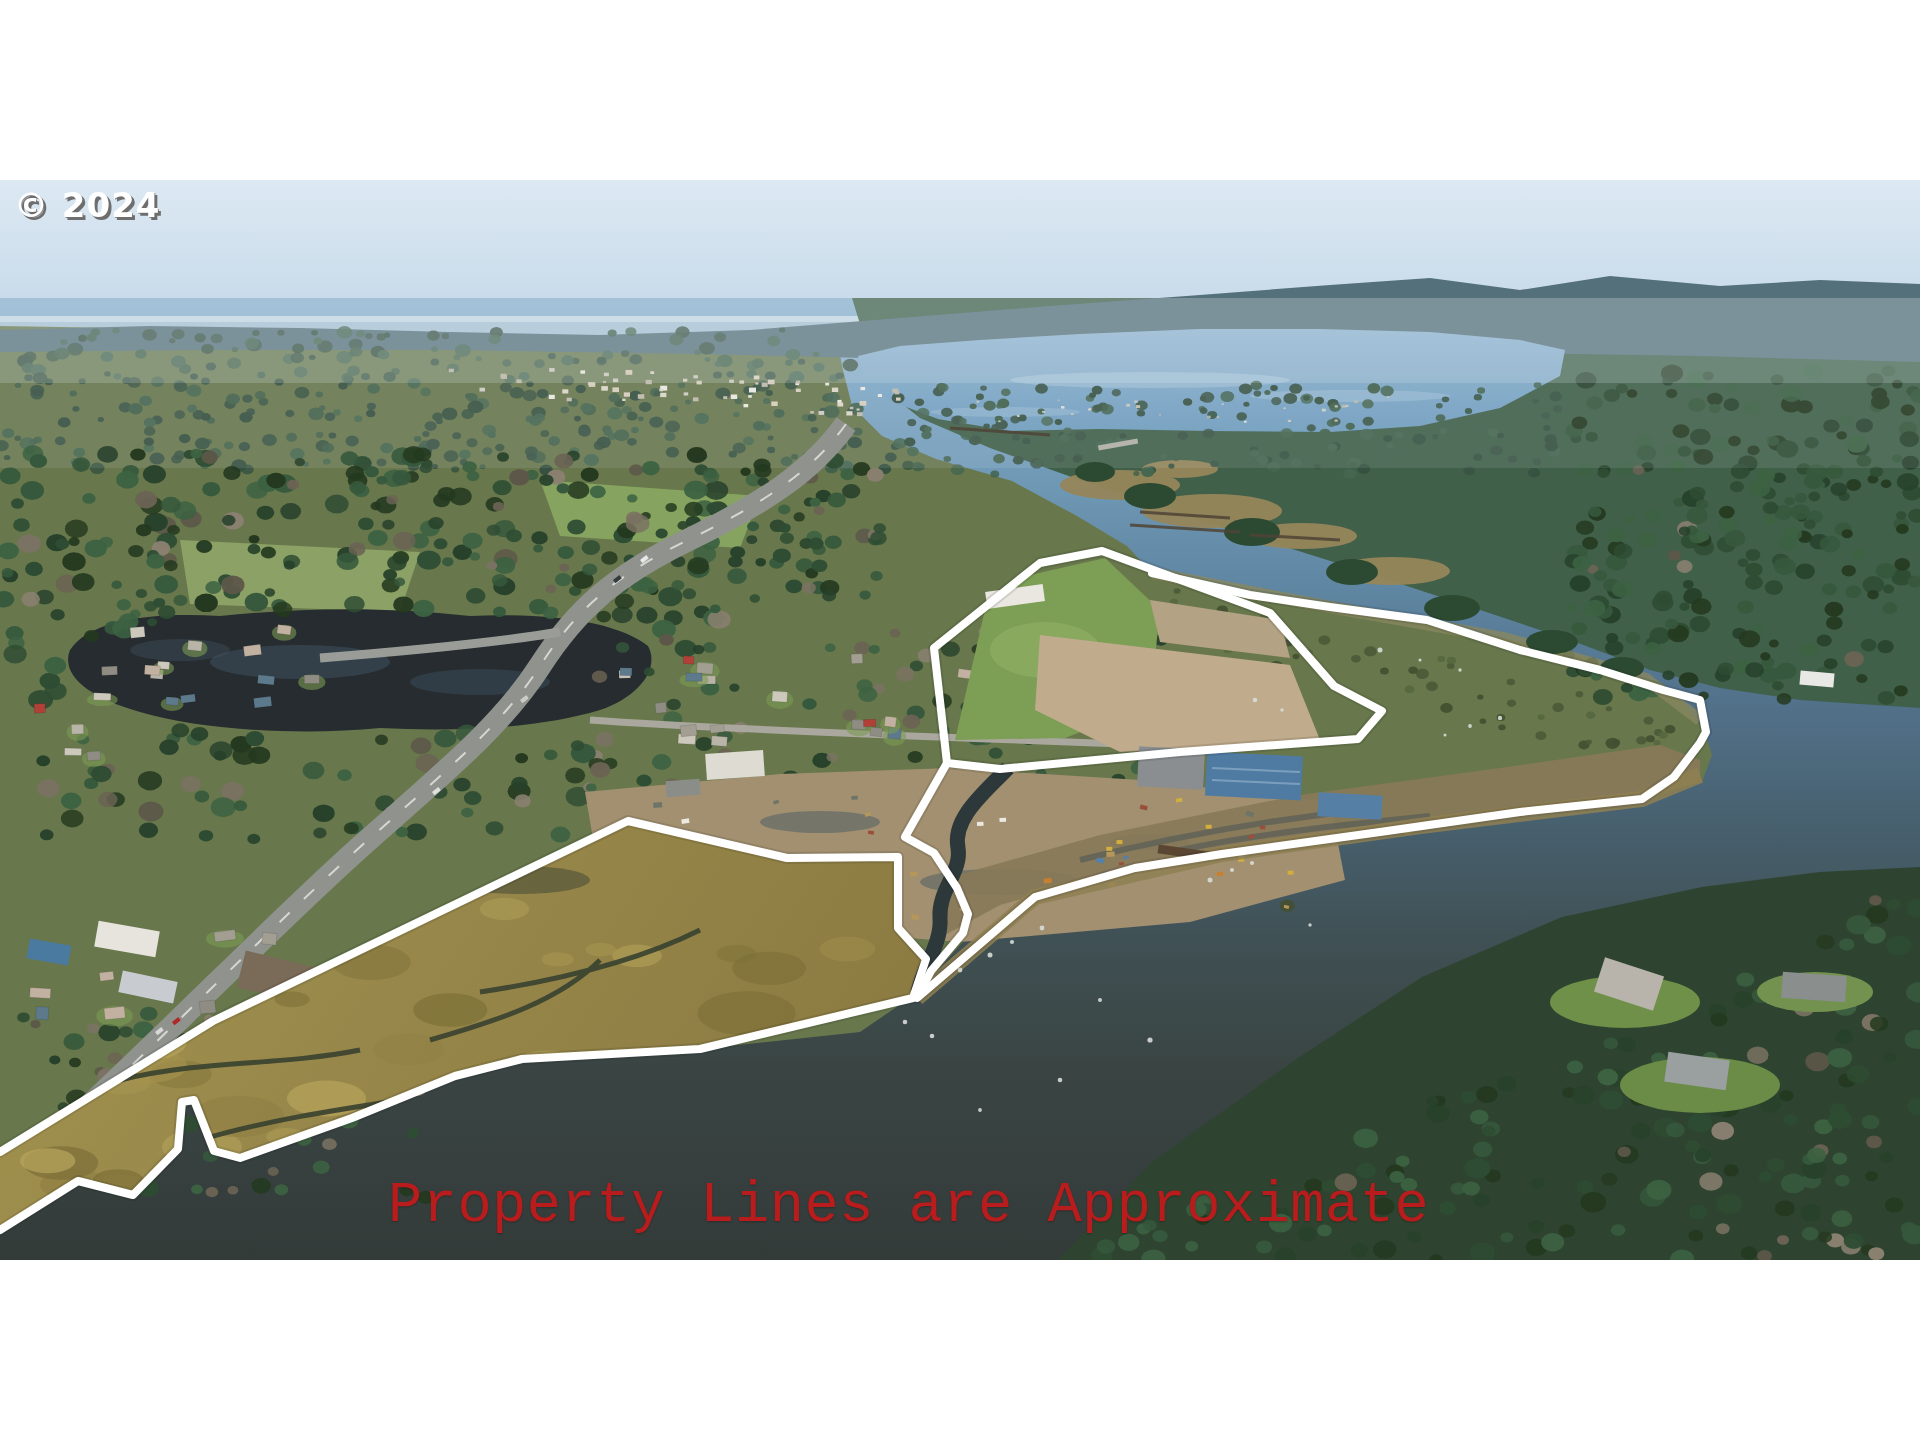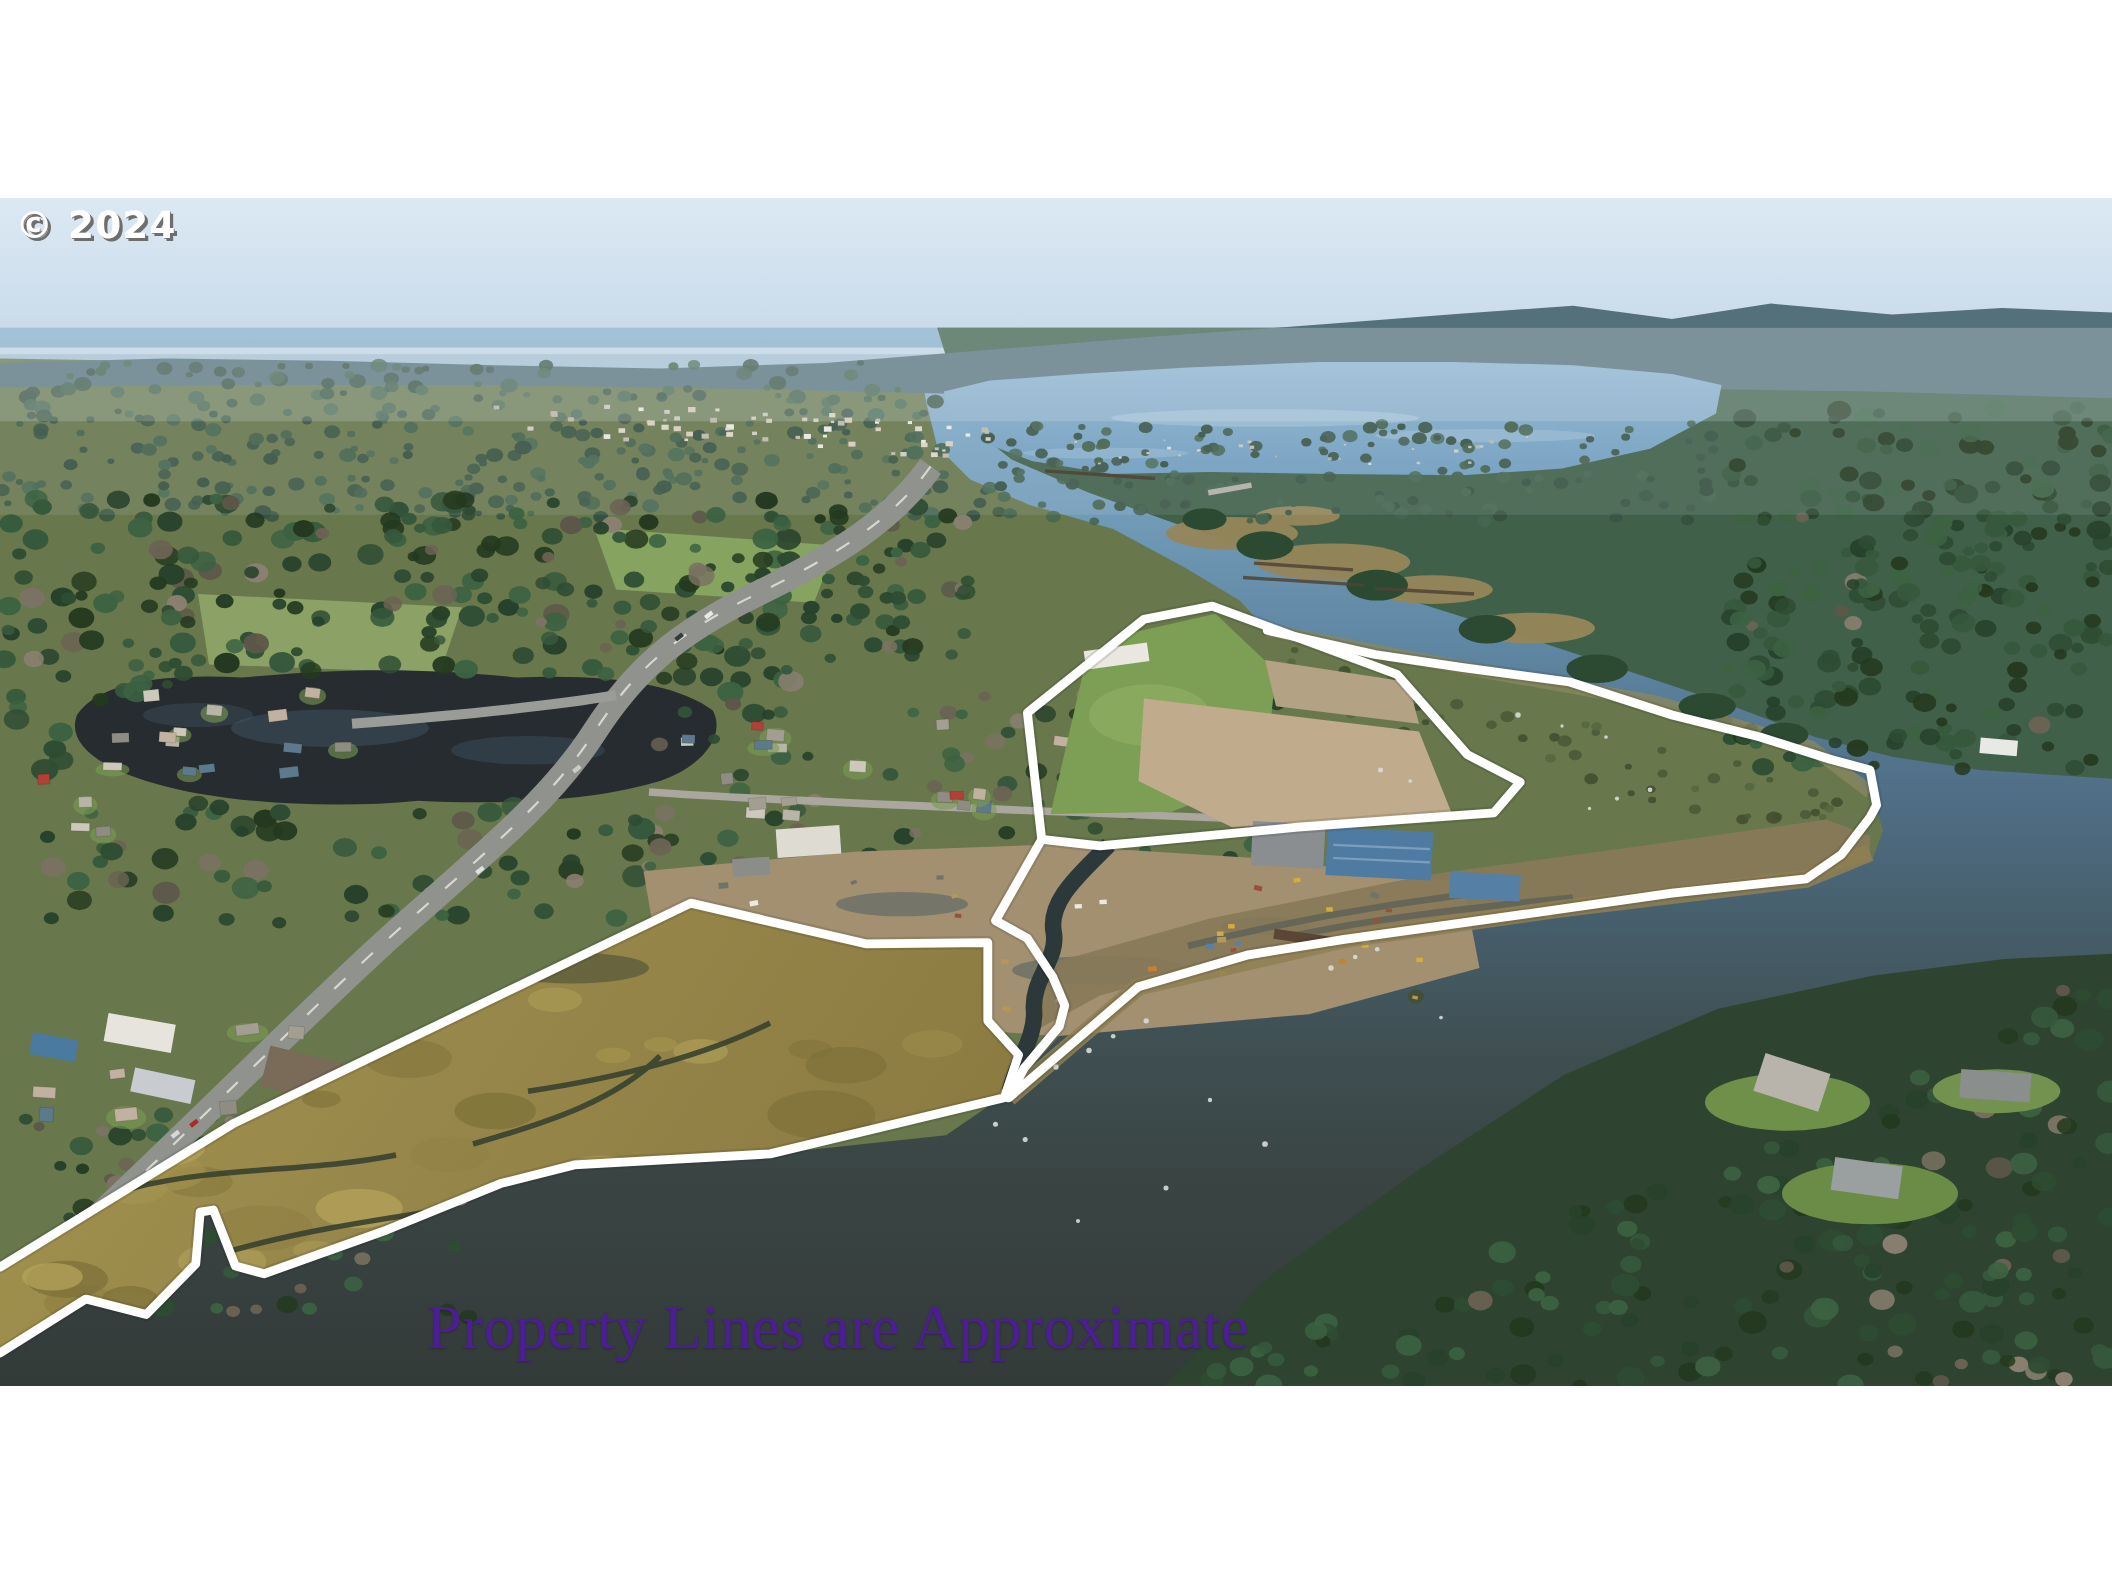--- a/index.html
+++ b/index.html
@@ -8,22 +8,22 @@
   #photo{position:absolute;left:0;top:180px;width:1920px;height:1080px;overflow:hidden;}
   #photo svg{display:block;}
   .letterbox{position:absolute;left:0;width:1920px;height:180px;background:#ffffff;}
   #lb-top{top:0;}
   #lb-bottom{top:1260px;}
   #watermark{position:absolute;left:14px;top:5px;
     font-family:"DejaVu Sans","Liberation Sans",sans-serif;
     font-weight:bold;font-size:34px;letter-spacing:1px;color:#ffffff;
     text-shadow:3px 3px 0 #6e6e6e, 1px 1px 0 #8a8a8a;}
   #caption{position:absolute;left:388px;top:994px;
-    font-family:Liberation Serif, serif;font-size:57px;font-weight:normal;
-    color:#4c1d95;letter-spacing:0.5px;text-shadow:0 1px 2px rgba(0,0,0,0.25);}
+    font-family:Liberation Mono, monospace;font-size:57px;font-weight:normal;
+    color:#b91c1c;letter-spacing:0.5px;text-shadow:0 1px 2px rgba(0,0,0,0.25);}
 </style>
 </head>
 <body>
 
 <div id="stage">
 
   <div id="photo">
     <svg id="scene" width="1920" height="1080" viewBox="0 0 1920 1080" xmlns="http://www.w3.org/2000/svg">
       <defs>
         <linearGradient id="skyG" x1="0" y1="0" x2="0" y2="1">

